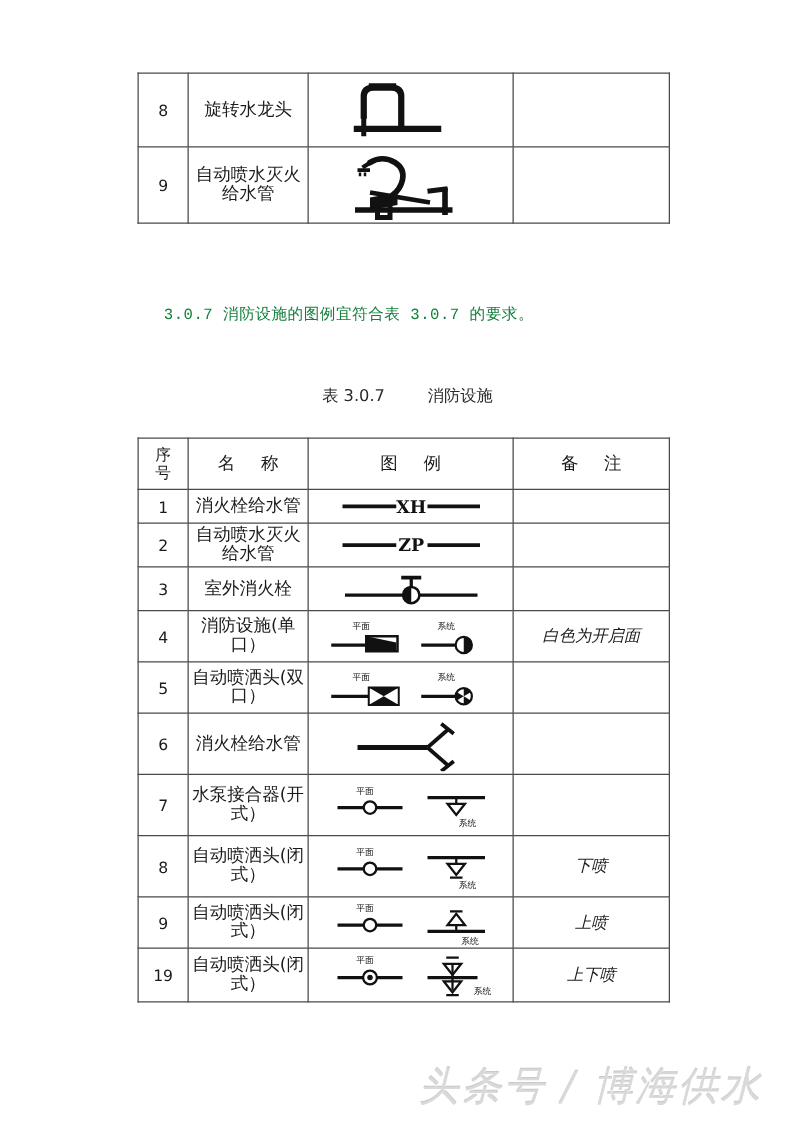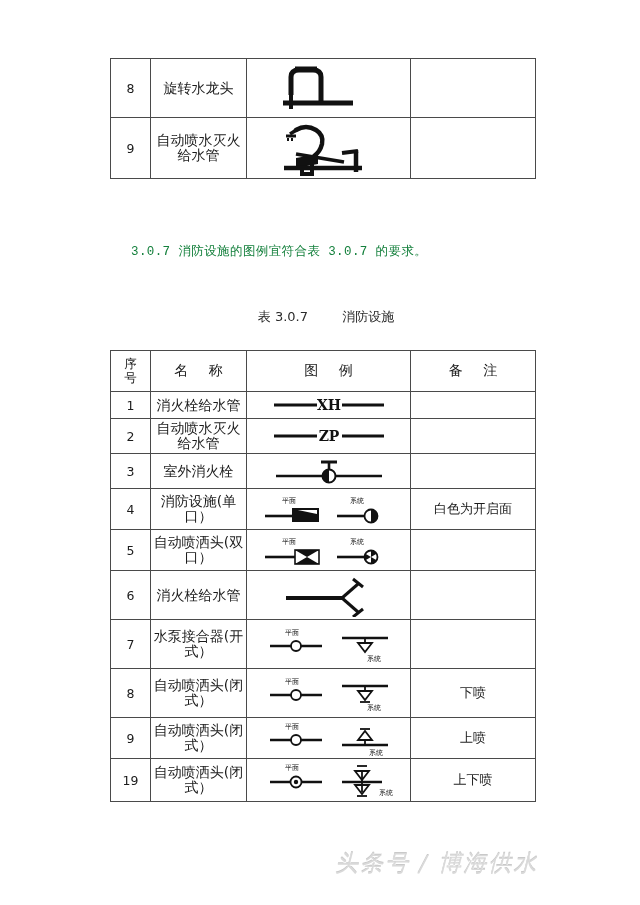--- a/index.html
+++ b/index.html
@@ -42,20 +42,21 @@
     font-size: 12.5px;
     font-family: "DejaVu Sans", "Liberation Sans", sans-serif;
   }
   .cell-name {
     font-size: 14px;
     line-height: 15px;
     padding: 2px 4px;
   }
   .cell-note {
     font-size: 13px;
+    font-style: italic;
   }
   .hdr-stack {
     font-size: 12.5px;
     line-height: 14px;
   }
   .hdr-wide {
     font-size: 14px;
     letter-spacing: 8px;
     text-indent: 8px;
   }
@@ -100,21 +101,21 @@
   .sym {
     display: block;
     margin: 0 auto;
   }
 
   
   .watermark {
     position: absolute;
     left: 335px;
     top: 848px;
-    font-size: 23px;
+    font-size: 32px;
     font-family: "DejaVu Serif", "Liberation Serif", serif;
     font-style: italic;
     color: #d9d9d9;
     letter-spacing: 2px;
     white-space: nowrap;
     text-shadow: 0 1px 0 #ffffff, 0 -1px 0 #c9c9c9;
   }
 </style>
 </head>
 <body>

